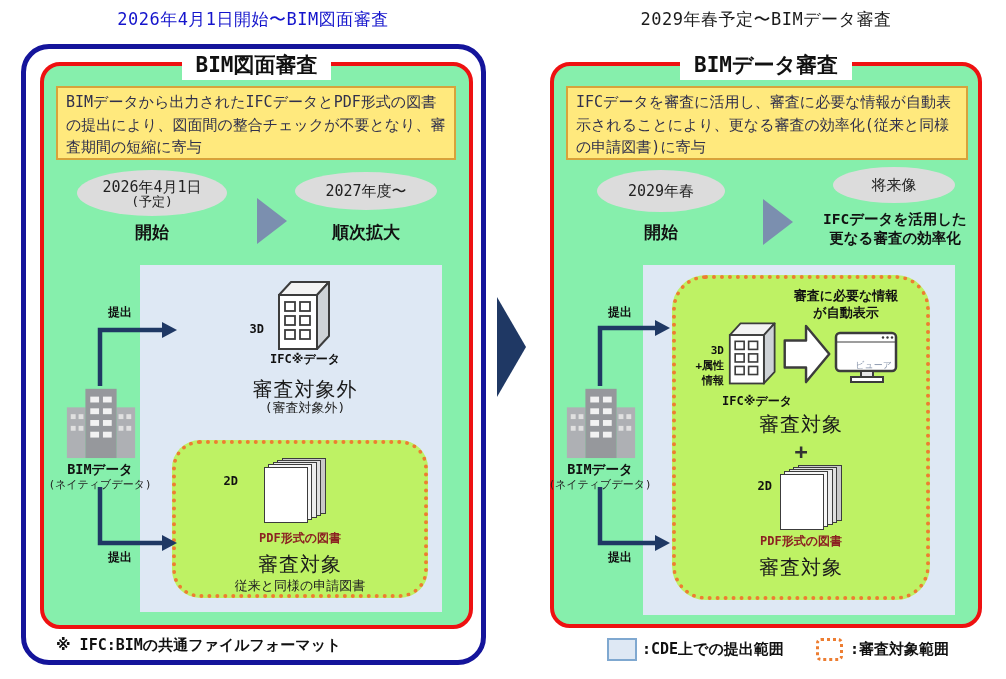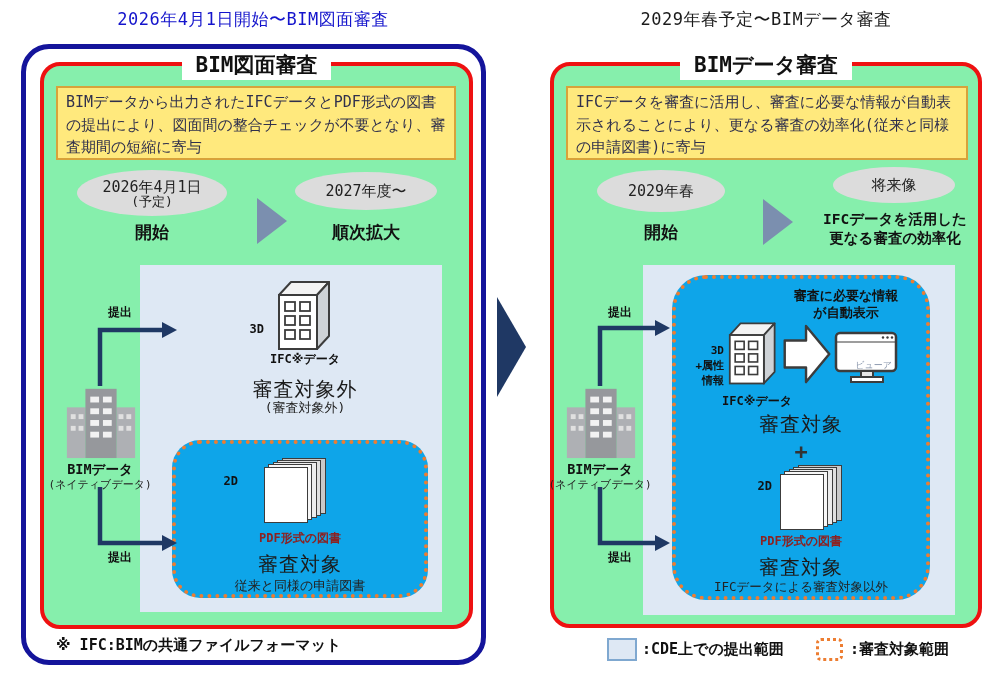--- a/index.html
+++ b/index.html
@@ -25,21 +25,21 @@
   .desc-right { left:566px; top:86px; width:402px; height:74px; }
 
   .badge { background:#dcdcdc; border-radius:50%; display:flex; flex-direction:column; align-items:center; justify-content:center; color:#222; }
   .badge .b1 { font-size:15px; line-height:17px; }
   .badge .b2 { font-size:13px; line-height:12px; }
   .tl-label { font-size:17px; font-weight:bold; text-align:center; color:#111; }
   .tl-sub { font-size:14.5px; font-weight:bold; line-height:19px; text-align:center; color:#111; }
   .tri { width:0; height:0; border-left:30px solid #7b8faf; border-top:23px solid transparent; border-bottom:23px solid transparent; }
 
   .cde-area { background:#dee8f4; }
-  .dotted-zone { border:4px dotted #ed7d31; border-radius:28px; background:#0ea5e9; }
+  .dotted-zone { border:4px dotted #ed7d31; border-radius:28px; background:#bef264; }
 
   .src-label { font-size:13.5px; font-weight:bold; text-align:center; color:#111; }
   .src-sub { font-size:11px; text-align:center; color:#222; }
   .submit-label { font-size:12px; font-weight:bold; text-align:center; color:#111; width:52px; }
 
   .dim-label { font-size:12px; font-weight:bold; color:#111; }
   .obj-name { font-size:12px; font-weight:bold; color:#111; text-align:center; }
   .obj-name.pdf { color:#8b2222; }
   .status-big { font-size:20px; color:#1b1b1b; text-align:center; letter-spacing:1px; }
   .status-note { font-size:13px; color:#222; text-align:center; }
@@ -250,21 +250,20 @@
     <span class="abs dim-label" style="left:52px;top:200px;width:44px;text-align:right;">2D</span>
     <div class="docs" style="left:104px;top:186px;">
       <div class="pg pg1"></div>
         <div class="pg pg2"></div>
       <div class="pg pg3"></div>
         <div class="pg pg4"></div>
       <div class="pg pg5"></div>
     </div>
     <div class="abs obj-name pdf" style="left:0;top:254px;width:100%;">PDF形式の図書</div>
     <div class="abs status-big" style="left:0;top:275px;width:100%;">審査対象</div>
-    <div class="abs status-note" style="left:0;top:300px;width:100%;font-size:12.5px;">IFCデータによる審査対象以外</div>
   </div>
 
   <svg class="abs" style="left:0;top:0;pointer-events:none;" width="1006" height="679" viewBox="0 0 1006 679">
     <g stroke="#1f3864" stroke-width="4.5" fill="none">
       <polyline points="100,386 100,330 163,330"></polyline>
     </g>
     <polygon points="162,322 177,330 162,338" fill="#1f3864"></polygon>
     <g stroke="#1f3864" stroke-width="4.5" fill="none">
       <polyline points="100,487 100,543 163,543"></polyline>
     </g>

